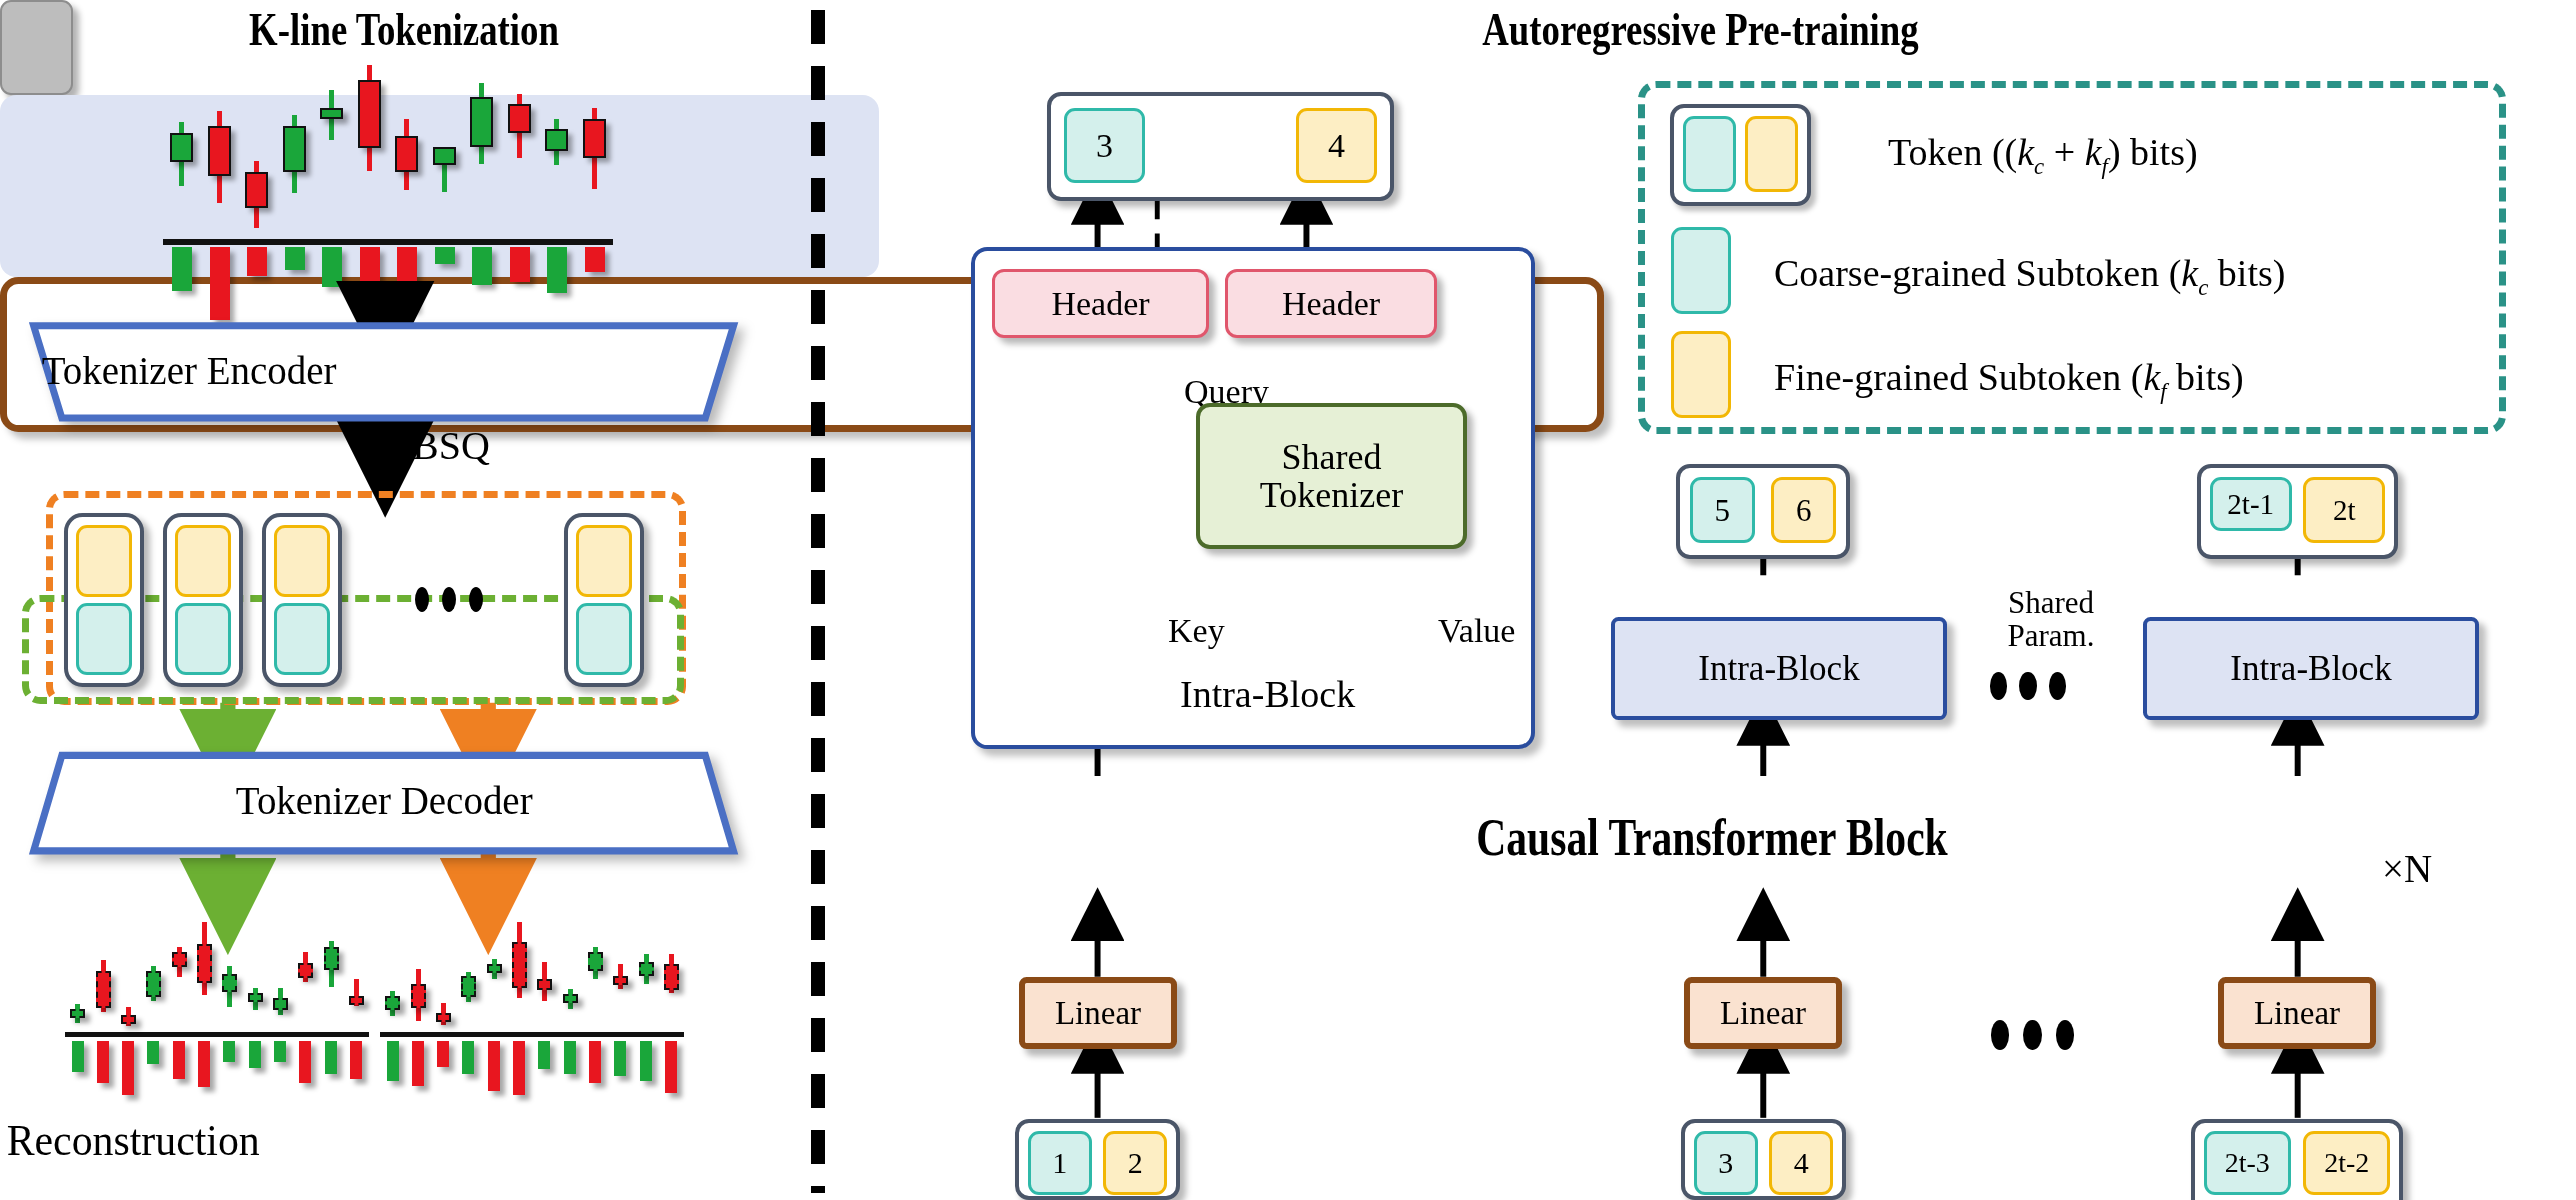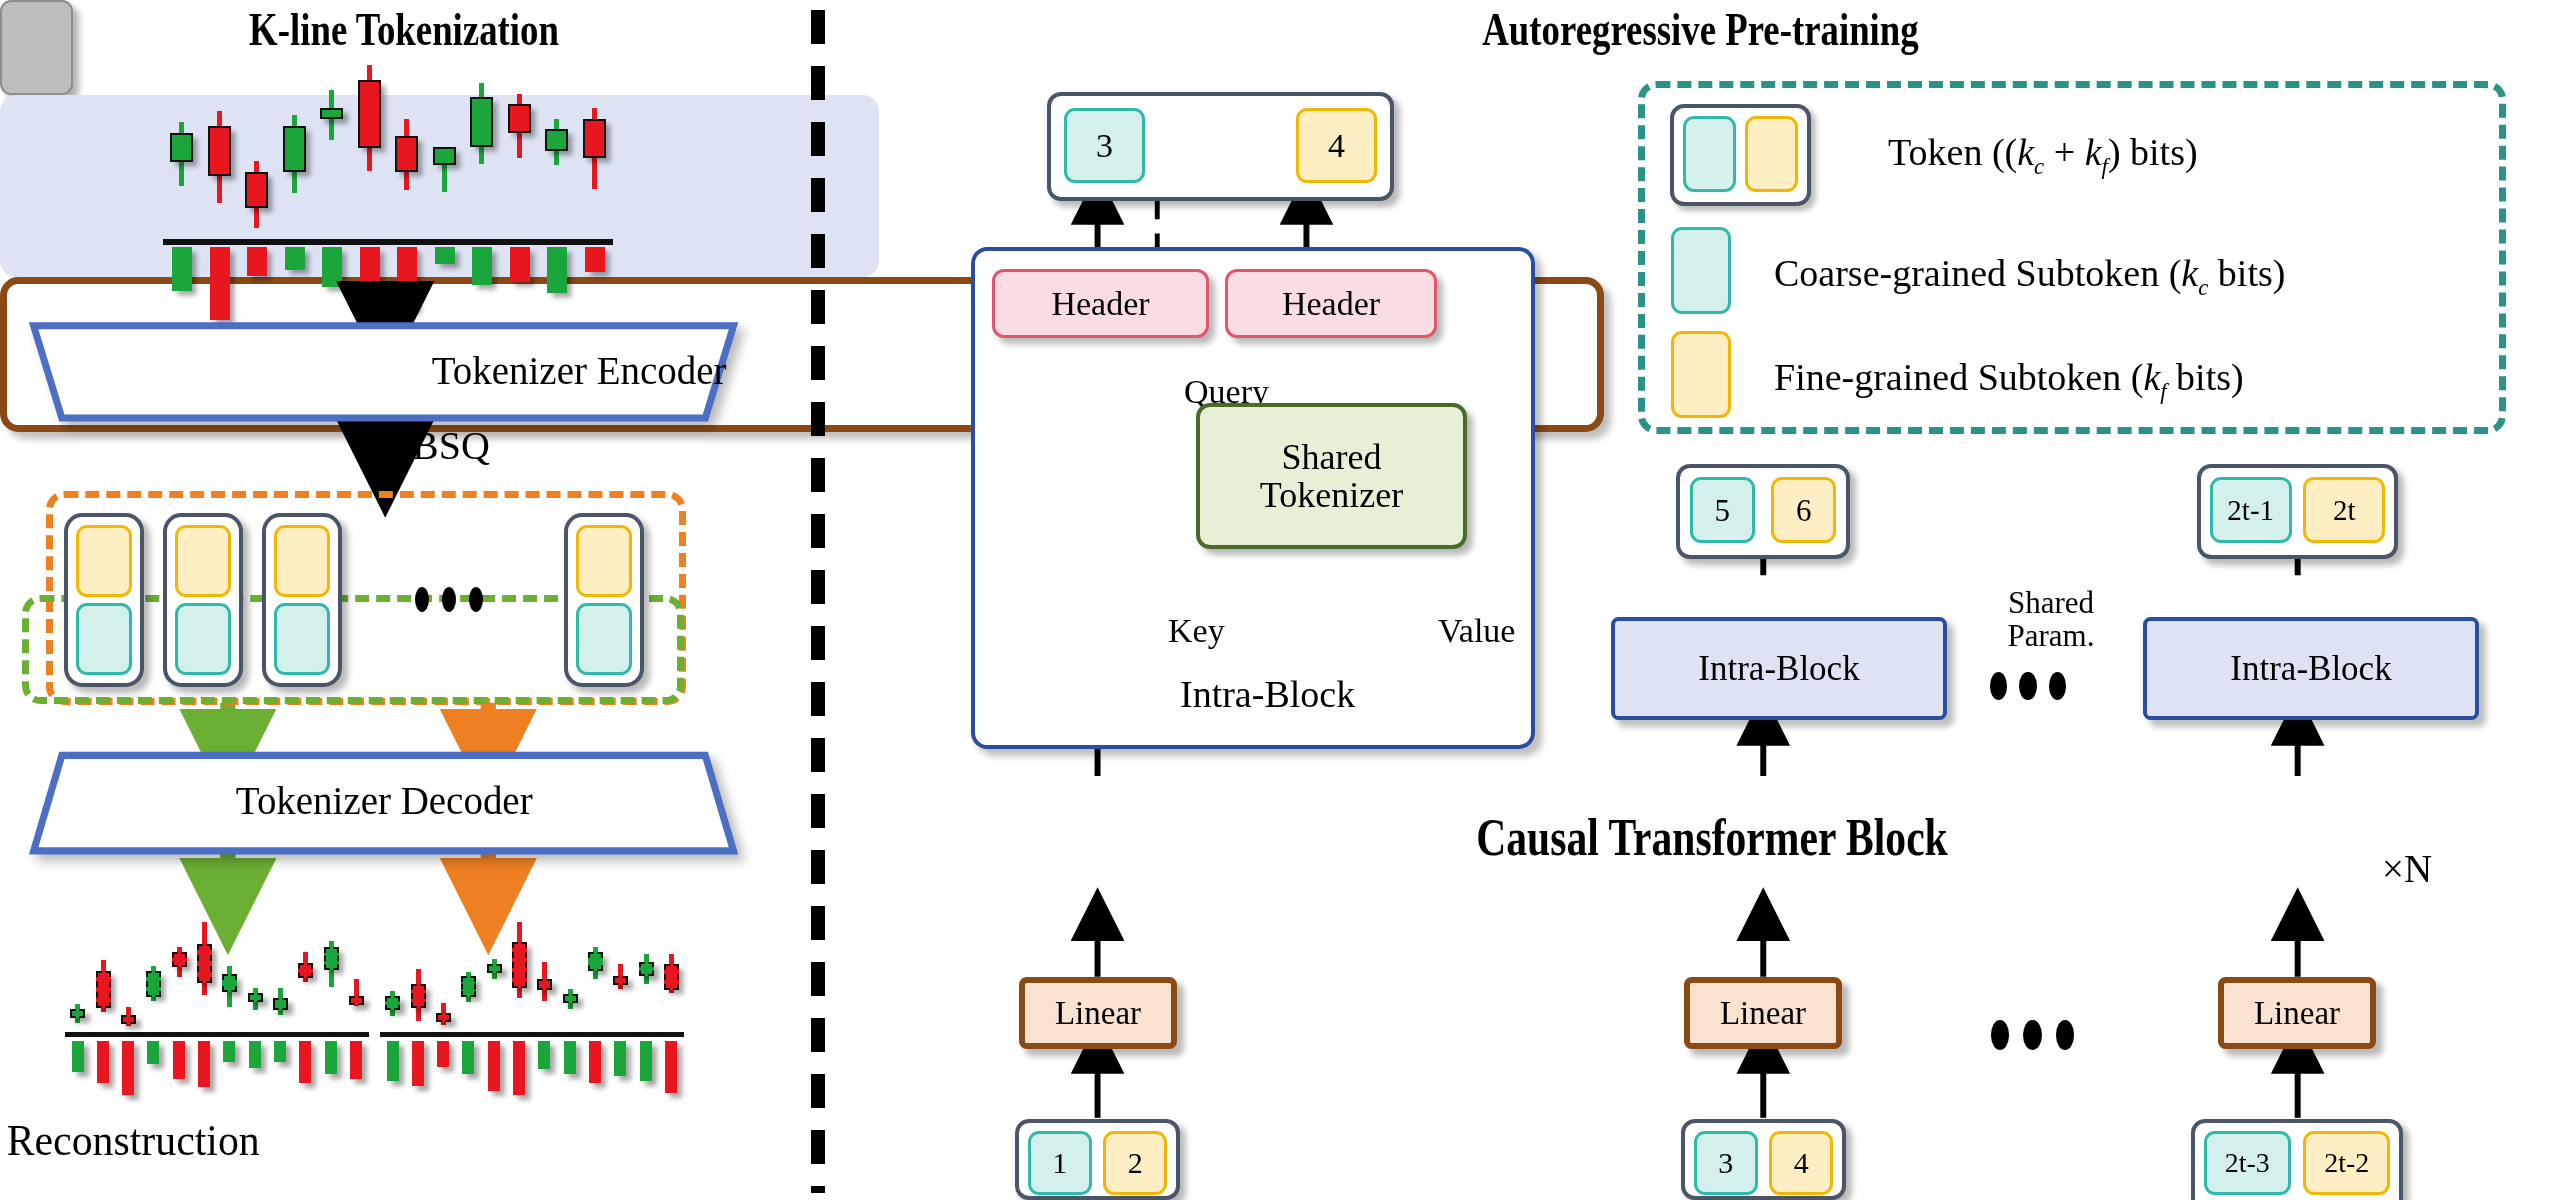--- a/index.html
+++ b/index.html
@@ -189,21 +189,21 @@
   <line x1="4235" y1="1430" x2="4235" y2="1330" stroke="#000" stroke-width="11" marker-end="url(#arb)"></line>
 
   <line x1="2023" y1="1800" x2="2023" y2="1690" stroke="#000" stroke-width="11" marker-end="url(#arb)"></line>
   <line x1="3250" y1="1800" x2="3250" y2="1690" stroke="#000" stroke-width="11" marker-end="url(#arb)"></line>
   <line x1="4235" y1="1800" x2="4235" y2="1690" stroke="#000" stroke-width="11" marker-end="url(#arb)"></line>
   <line x1="2023" y1="2060" x2="2023" y2="1935" stroke="#000" stroke-width="11" marker-end="url(#arb)"></line>
   <line x1="3250" y1="2060" x2="3250" y2="1935" stroke="#000" stroke-width="11" marker-end="url(#arb)"></line>
   <line x1="4235" y1="2060" x2="4235" y2="1935" stroke="#000" stroke-width="11" marker-end="url(#arb)"></line>
 </svg>
 
-<div class="abs" style="left:34px;top:346px;width:700px;text-align:right;font-size:41px;">
+<div class="abs" style="left:34px;top:346px;width:700px;text-align:left;font-size:41px;">
   <span style="display:inline-block;transform:scaleX(.95);">Tokenizer Encoder</span>
 </div>
 
 <div class="abs" style="left:412px;top:422px;font-size:40px;">BSQ</div>
 
 <div class="dashbox d-orange" style="left:46px;top:491px;width:640px;height:214px;"></div>
 <div class="dashbox d-green" style="left:22px;top:595px;width:662px;height:109px;"></div>
 
 <div id="bsqTokens">
     <div class="tokframe" style="left: 64px; top: 513px; width: 80px; height: 174px; border-radius: 18.4px;">
@@ -418,21 +418,21 @@
 <div class="abs" style="left:1180px;top:672px;font-size:38px;">Intra-Block</div>
 
 <div class="sharedpanel" style="left:1609px;top:570px;width:879px;height:182px;"></div>
 
 <div class="tokframe" style="left:1676px;top:464px;width:174px;height:95px;">
   <div class="sub c" style="left:9.8px;top:9.2px;width:65px;height:66px;font-size:31px;">5</div>
   <div class="sub f" style="right:9.8px;top:9.2px;width:65px;height:66px;font-size:31px;">6</div>
 </div>
 
 <div class="tokframe" style="left:2197px;top:464px;width:201px;height:95px;">
-  <div class="sub c" style="left:8.7px;top:9.2px;width:82px;height:66px;font-size:29px;">2t-1</div>
+  <div class="sub c" style="left:8.7px;top:9.2px;width:82px;height:54px;font-size:29px;">2t-1</div>
   <div class="sub f" style="right:8.7px;top:9.2px;width:82px;height:66px;font-size:29px;">2t</div>
 </div>
 
 <div class="rbox ibx" style="left:1611px;top:617px;width:336px;height:103px;">Intra-Block</div>
 <div class="rbox ibx" style="left:2143px;top:617px;width:336px;height:103px;">Intra-Block</div>
 
 <div class="abs" style="left:1964px;top:586px;width:174px;text-align:center;font-size:31px;line-height:1.08;">
   <div>Shared</div>
   <div>Param.</div>
 </div>

